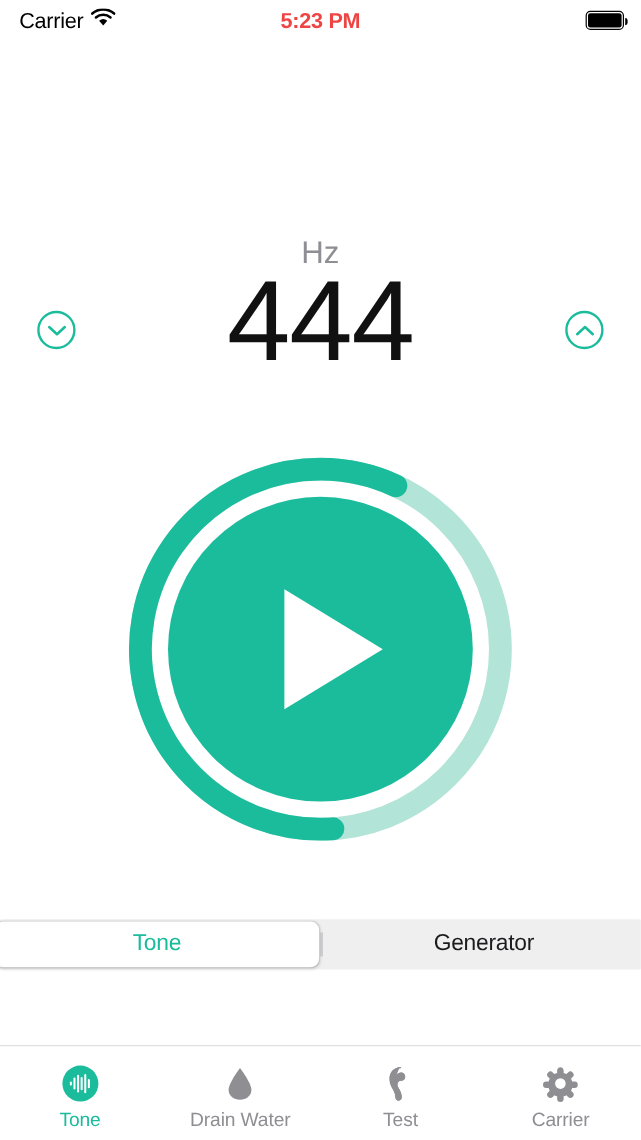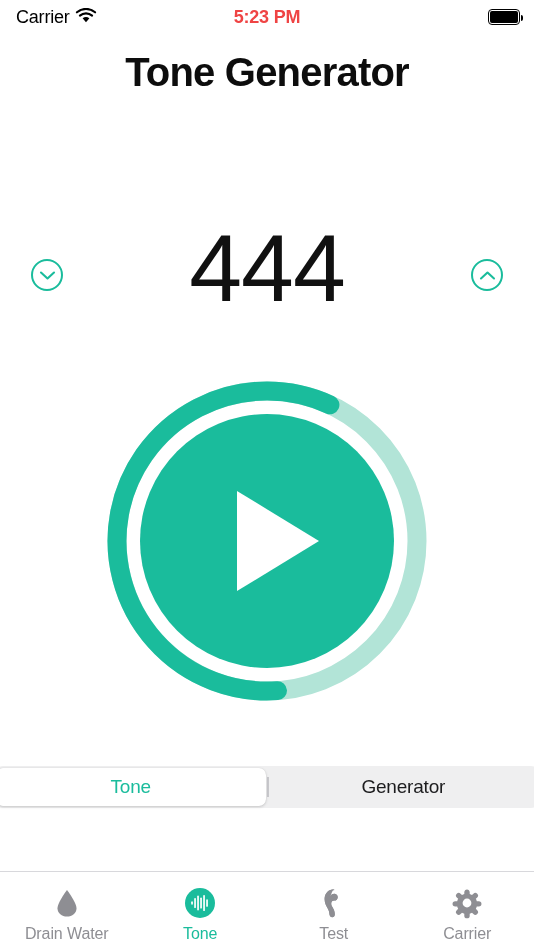--- a/index.html
+++ b/index.html
@@ -271,23 +271,23 @@
       </span>
     </div>
     <div class="sb-center">5:23 PM</div>
     <div class="sb-right">
       <span class="battery">
           <span class="fill"></span>
         </span>
     </div>
   </div>
 
-  <div class="nav-title">Tone Generator</div>
 
   <div class="freq-area">
+    <div class="hz-label">Hz</div>
     <div class="freq-value">444</div>
   </div>
 
   <div class="step-btn left">
     <span>
       <svg width="17" height="11" viewBox="0 0 17 11">
         <path d="M2 2.5 L8.5 8.5 L15 2.5" stroke="#1ABC9C" stroke-width="2.1" fill="none" stroke-linecap="round" stroke-linejoin="round"></path>
       </svg>
     </span>
   </div>
@@ -317,29 +317,20 @@
     <div class="seg-div hidden"></div>
     <div class="seg-div"></div>
     <div class="seg-div"></div>
     <div class="seg">
       <span>Generator</span>
     </div>
   </div>
 
   <div class="tabbar-sep"></div>
   <div class="tabbar">
-
-    <div class="tab">
-      <div class="tab-icon">
-        <svg width="32" height="32" viewBox="0 0 32 32">
-          <path d="M16 3 C16 3 6.5 15.5 6.5 21.2 C6.5 26.3 10.8 29.5 16 29.5 C21.2 29.5 25.5 26.3 25.5 21.2 C25.5 15.5 16 3 16 3 Z" fill="#8E8E93"></path>
-        </svg>
-      </div>
-      <div class="tab-label">Drain Water</div>
-    </div>
 
     <div class="tab active">
       <div class="tab-icon">
         <svg width="32" height="32" viewBox="0 0 32 32">
           <circle cx="16" cy="16" r="15" fill="#1ABC9C"></circle>
           <g fill="#ffffff">
             <rect x="7.2" y="14.3" width="1.7" height="3.4" rx="0.85"></rect>
             <rect x="10.2" y="11.0" width="1.7" height="10" rx="0.85"></rect>
             <rect x="13.2" y="8.6" width="1.7" height="14.8" rx="0.85"></rect>
             <rect x="16.2" y="10.4" width="1.7" height="11.2" rx="0.85"></rect>
@@ -347,20 +338,29 @@
             <rect x="22.2" y="12.2" width="1.7" height="7.6" rx="0.85"></rect>
           </g>
         </svg>
       </div>
       <div class="tab-label">Tone</div>
     </div>
 
     <div class="tab">
       <div class="tab-icon">
         <svg width="32" height="32" viewBox="0 0 32 32">
+          <path d="M16 3 C16 3 6.5 15.5 6.5 21.2 C6.5 26.3 10.8 29.5 16 29.5 C21.2 29.5 25.5 26.3 25.5 21.2 C25.5 15.5 16 3 16 3 Z" fill="#8E8E93"></path>
+        </svg>
+      </div>
+      <div class="tab-label">Drain Water</div>
+    </div>
+
+    <div class="tab">
+      <div class="tab-icon">
+        <svg width="32" height="32" viewBox="0 0 32 32">
           <path d="M16.2 2.2 C10.6 2.2 6.6 6.3 6.6 12 C6.6 16.2 8.2 18.6 9.6 21.2 C10.8 23.4 11.4 25.2 11.5 27.6 C11.6 29.3 12.9 30.2 14.2 30.2 C15.7 30.2 16.8 29.0 16.8 27.4 C16.8 24.3 15.6 22.2 14.5 20.3 C13.7 18.9 13.2 17.9 13.2 16.5 C13.2 14.8 14.4 13.6 16.2 13.6 C18.2 13.6 19.7 12.2 19.7 10.2 C19.7 8.3 18.2 6.8 16.2 6.8 C14.6 6.8 13.3 7.6 12.6 9.0 L9.6 7.6 C10.8 4.9 13.2 3.2 16.2 3.2 Z" fill="#8E8E93"></path>
           <path d="M16.2 2.2 C10.6 2.2 6.6 6.3 6.6 12 C6.6 16.2 8.2 18.6 9.6 21.2 C10.8 23.4 11.4 25.2 11.5 27.6 C11.6 29.3 12.9 30.2 14.2 30.2 C15.7 30.2 16.8 29.0 16.8 27.4 C16.8 24.3 15.6 22.2 14.5 20.3 C13.7 18.9 13.2 17.9 13.2 16.5 C13.2 14.8 14.4 13.6 16.2 13.6 C18.2 13.6 19.7 12.2 19.7 10.2 C19.7 8.3 18.2 6.8 16.2 6.8 C14.6 6.8 13.3 7.6 12.6 9.0 C12.6 9.0 14.5 2.2 16.2 2.2 Z" fill="#8E8E93"></path>
           <path d="M16.2 2.2 C22.0 2.2 25.6 6.4 25.6 12.2 C25.6 17.0 23.0 19.6 20.2 21.4 C18.4 22.6 17.6 24.0 17.6 26.2 L17.6 27.6 C17.6 29.2 16.5 30.2 15.0 30.2 L14.2 30.2 C12.9 30.2 11.6 29.3 11.5 27.6 L11.5 26.3 C11.4 23.0 12.6 21.0 14.6 19.3 C16.4 17.8 17.4 16.6 17.4 14.4 C17.4 12.3 16.0 10.9 14.0 10.9 C12.2 10.9 10.9 12.0 10.5 13.6 L6.8 12.6 C7.5 8.2 11.2 5.4 16.2 5.4 Z" fill="#8E8E93" opacity="0"></path>
         </svg>
       </div>
       <div class="tab-label">Test</div>
     </div>
 
     <div class="tab">
       <div class="tab-icon">

